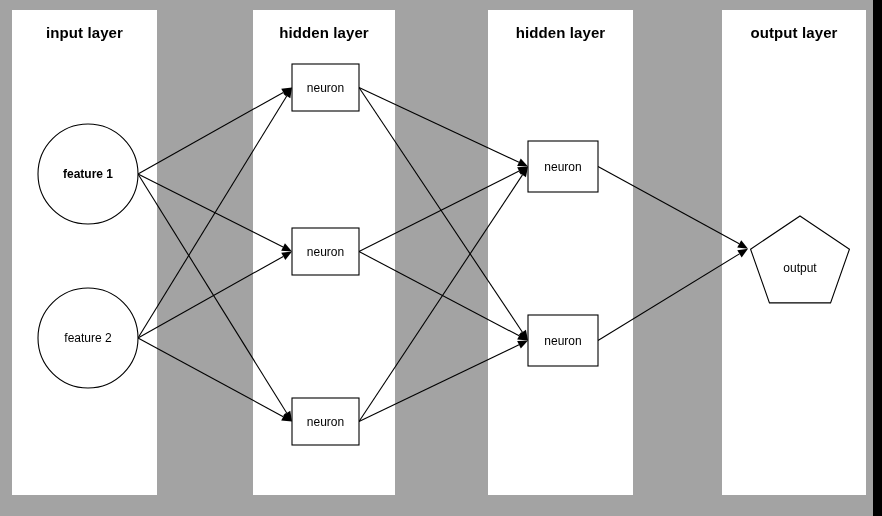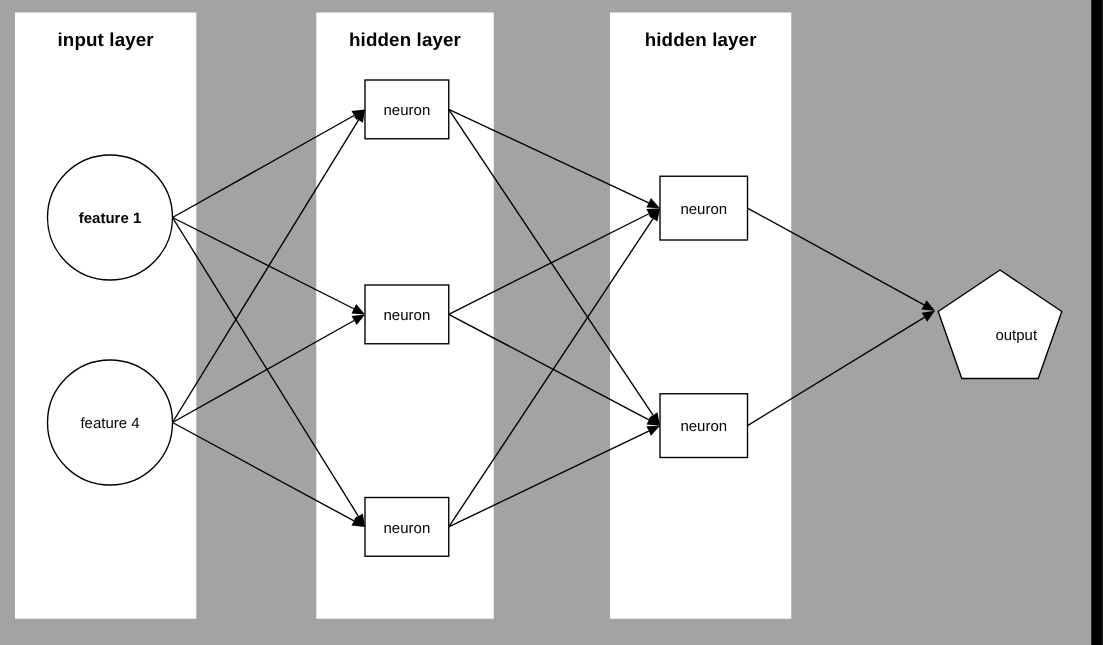--- a/index.html
+++ b/index.html
@@ -65,20 +65,23 @@
 
   <div class="panel" id="panel-input" style="left: 12px; top: 10px; width: 145px; height: 485px;">
     <div class="panel-title">input layer</div>
   </div>
   <div class="panel" id="panel-hidden-1" style="left: 253px; top: 10px; width: 142px; height: 485px;">
     <div class="panel-title">hidden layer</div>
   </div>
   <div class="panel" id="panel-hidden-2" style="left: 488px; top: 10px; width: 145px; height: 485px;">
     <div class="panel-title">hidden layer</div>
   </div>
+  <div class="panel" id="panel-output" style="left: 722px; top: 10px; width: 144px; height: 485px;">
+    <div class="panel-title">output layer</div>
+  </div>
 
   <svg id="edges" viewBox="0 0 882 516" xmlns="http://www.w3.org/2000/svg">
       <g>
         <line x1="138" y1="174" x2="283.28122231665543" y2="92.39723551694352" stroke="#000000" stroke-width="1.1"></line>
         <polygon points="292,87.5 285.3380612337717,96.05912214394823 281.22438339953914,88.73534888993882" fill="#000000"></polygon>
       </g>
       <g>
         <line x1="138" y1="174" x2="283.0673590153484" y2="247.0046774265552" stroke="#000000" stroke-width="1.1"></line>
         <polygon points="292,251.5 281.1793235345016,250.75638664010887 284.95539449619525,243.2529682130015" fill="#000000"></polygon>
       </g>
@@ -138,22 +141,22 @@
       <rect x="292" y="64" width="67" height="47" fill="#ffffff" stroke="#000000" stroke-width="1.1"></rect>
       <rect x="292" y="228" width="67" height="47" fill="#ffffff" stroke="#000000" stroke-width="1.1"></rect>
       <rect x="292" y="398" width="67" height="47" fill="#ffffff" stroke="#000000" stroke-width="1.1"></rect>
       <rect x="528" y="141" width="70" height="51" fill="#ffffff" stroke="#000000" stroke-width="1.1"></rect>
       <rect x="528" y="315" width="70" height="51" fill="#ffffff" stroke="#000000" stroke-width="1.1"></rect>
       <polygon points="800.00,216.00 849.45,249.17 830.56,302.83 769.44,302.83 750.55,249.17" fill="#ffffff" stroke="#000000" stroke-width="1.1"></polygon>
     </svg>
 
   <div class="nodes-layer" id="node-labels">
       <div class="node-label" style="left: 88px; top: 174px; font-weight: bold;">feature 1</div>
-      <div class="node-label" style="left: 88px; top: 338px;">feature 4</div>
+      <div class="node-label" style="left: 88px; top: 338px;">feature 2</div>
       <div class="node-label" style="left: 325.5px; top: 87.5px;">neuron</div>
       <div class="node-label" style="left: 325.5px; top: 251.5px;">neuron</div>
       <div class="node-label" style="left: 325.5px; top: 421.5px;">neuron</div>
       <div class="node-label" style="left: 563px; top: 166.5px;">neuron</div>
       <div class="node-label" style="left: 563px; top: 340.5px;">neuron</div>
-      <div class="node-label" style="left: 800px; top: 268px; margin-left: 13px;">output</div>
+      <div class="node-label" style="left: 800px; top: 268px;">output</div>
     </div>
 
 </div>
 
 </body></html>

